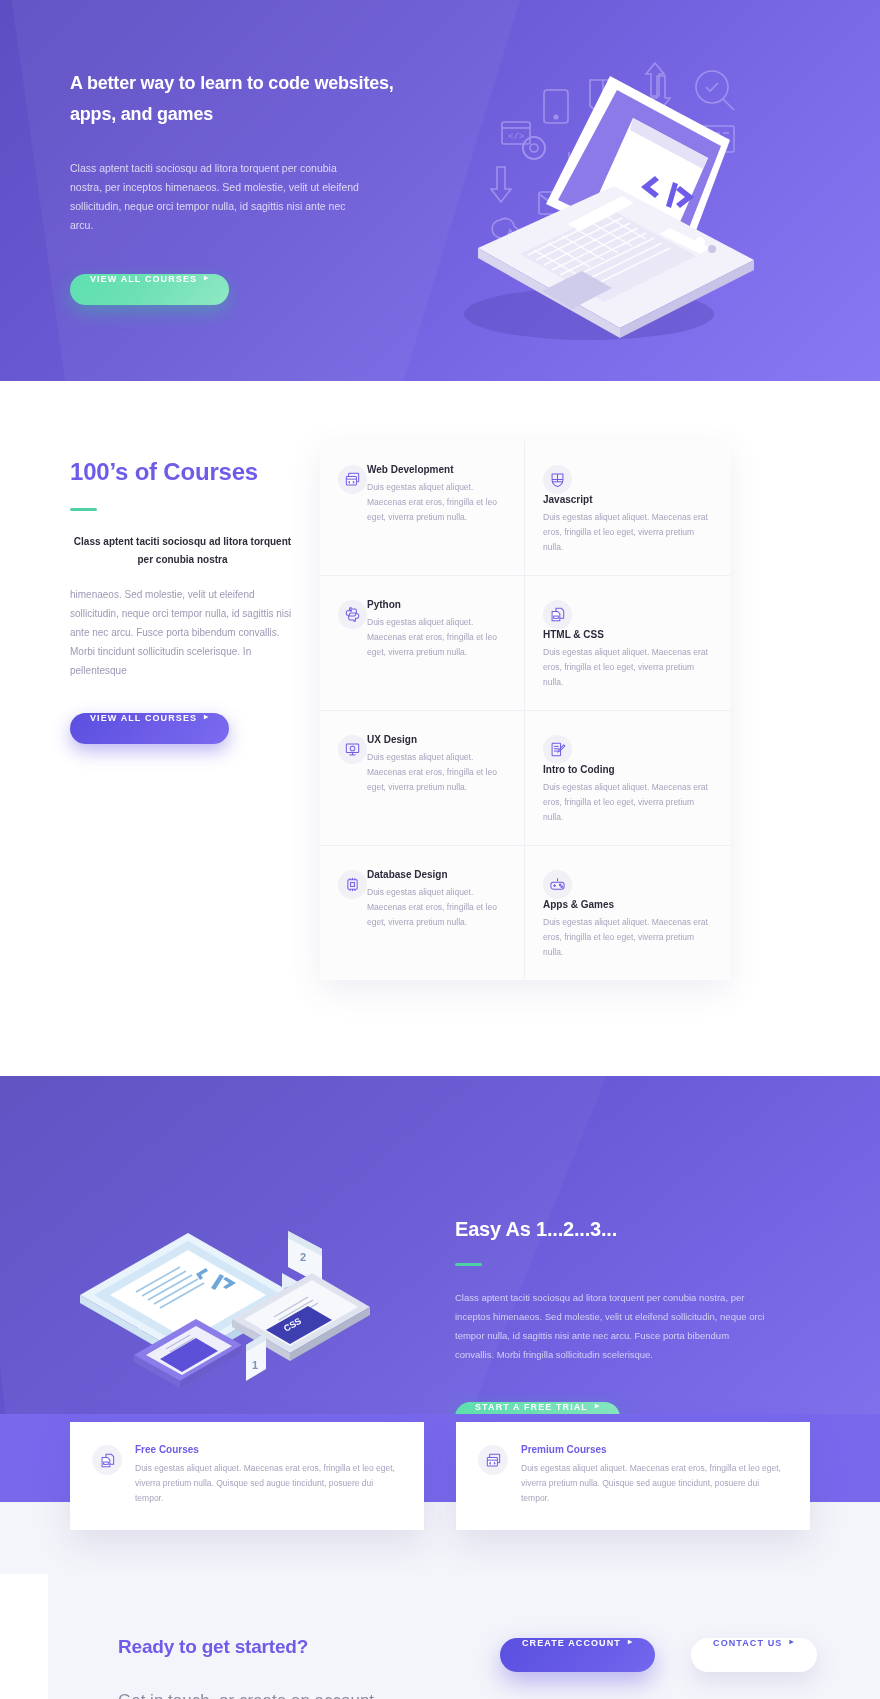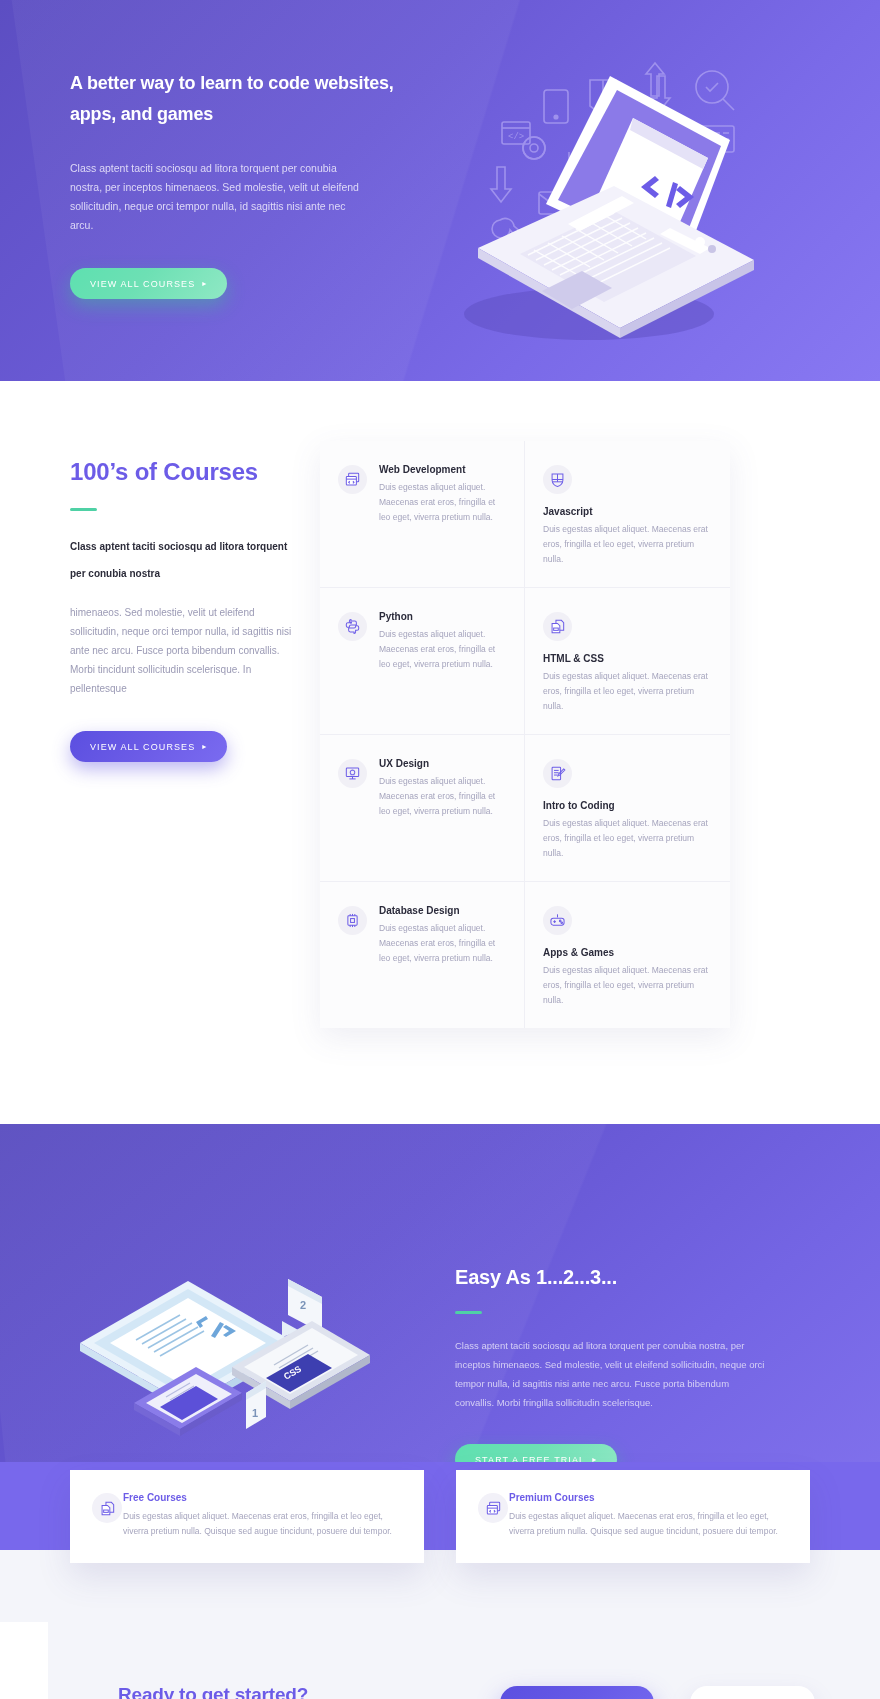--- a/index.html
+++ b/index.html
@@ -42,26 +42,26 @@
   }
   .hero-body {
     margin-top: 29px;
     color: #ded9f7;
     font-size: 10.5px;
     line-height: 19px;
     width: 300px;
   }
   .btn {
     display: inline-flex;
-    align-items: center;
+    align-items: flex-start;
     justify-content: center;
     border: none;
     cursor: pointer;
     font-family: "Liberation Sans", sans-serif;
-    font-weight: normal;
+    font-weight: bold;
     letter-spacing: 1.1px;
     white-space: nowrap;
   }
   .btn .arw { margin-left: 7px; font-size: 8px; line-height: 1; }
   .btn-green {
     background: linear-gradient(130deg, #5ee0b0 0%, #6de0b4 45%, #8fe8c4 100%);
     color: #ffffff;
     font-size: 9px;
     padding: 0 20px;
     height: 31px;
@@ -99,21 +99,22 @@
   .rule-green {
     width: 27px; height: 3px;
     background: #4fd1a5;
     margin: 22px 0 22px;
     border-radius: 2px;
   }
   .courses-lead {
     color: #2c2c3a;
     font-size: 10px;
     font-weight: bold;
-    line-height: 27px;
+    line-height: 18px;
+    text-align: center;
   }
   .courses-p {
     margin-top: 16px;
     color: #9b9ab5;
     font-size: 10px;
     line-height: 19px;
   }
   .btn-purple {
     background: linear-gradient(130deg, #5b4fe0 0%, #6c5ce7 50%, #7a6bf0 100%);
     color: #ffffff;
@@ -129,21 +130,21 @@
     width: 410px;
     margin-left: 25px;
     background: #fcfcfd;
     box-shadow: 0 10px 30px rgba(90,85,150,0.10);
     display: grid;
     grid-template-columns: 1fr 1fr;
   }
   .gcell {
     padding: 23px 20px 20px 18px;
     display: flex;
-    gap: 12px;
+    gap: 0;
     border-right: 1px solid #efeff5;
     border-bottom: 1px solid #efeff5;
     min-height: 99px;
   }
   .gcell:nth-child(2n) { border-right: none; flex-direction: column; }
   .gcell:nth-child(7), .gcell:nth-child(8) { border-bottom: none; }
   .gicon {
     flex: 0 0 29px;
     width: 29px; height: 29px;
     border-radius: 50%;
@@ -213,21 +214,21 @@
     width: 740px; margin: 0 auto;
     display: flex;
     gap: 32px;
     padding-top: 8px;
   }
   .fcard {
     width: 354px;
     background: #ffffff;
     padding: 22px 24px 24px 22px;
     display: flex;
-    gap: 1px;
+    gap: 13px;
     box-shadow: 0 14px 34px rgba(80,70,150,0.13);
   }
   .fcard .gicon { flex: 0 0 30px; width: 30px; height: 30px; background: #f2f1f8; }
   .fc-title {
     color: #6c5ce7;
     font-size: 10px;
     font-weight: bold;
     margin-bottom: 6px;
   }
   .fc-desc {

